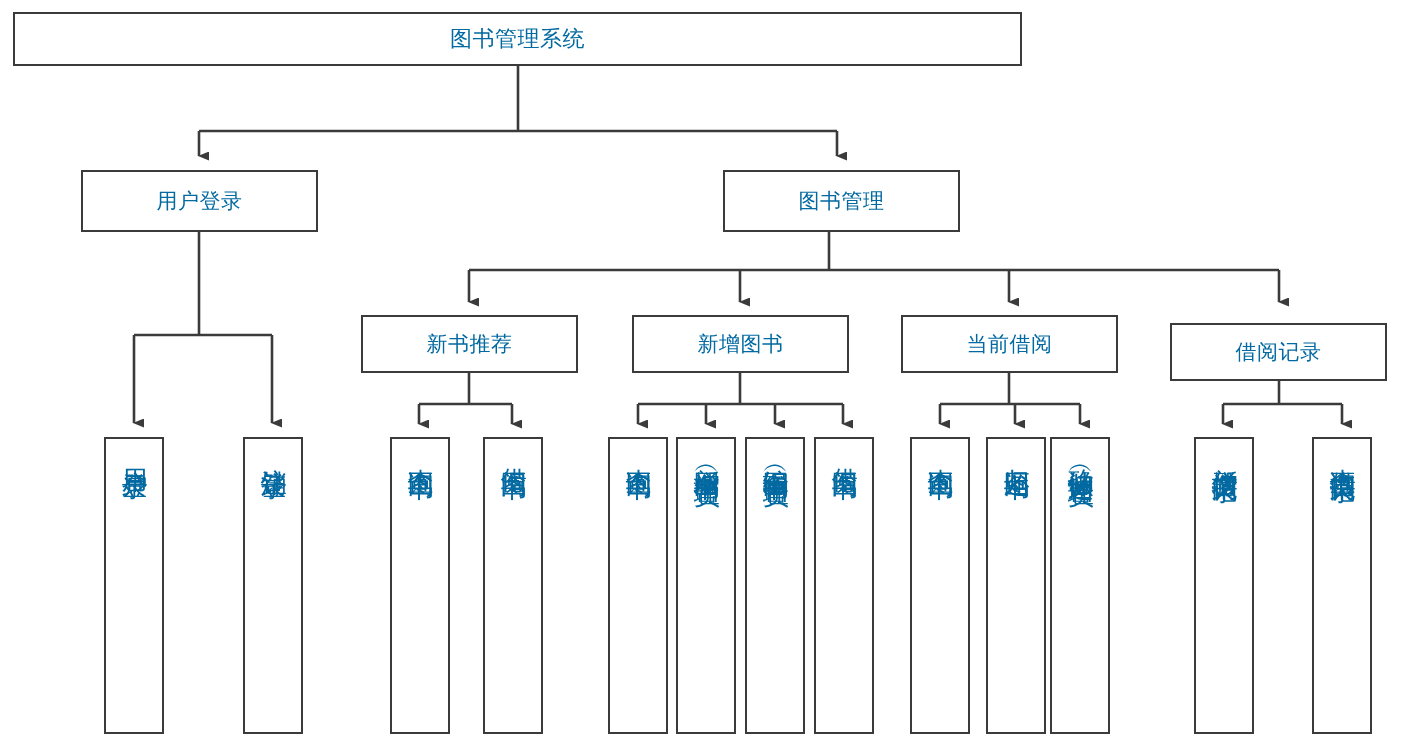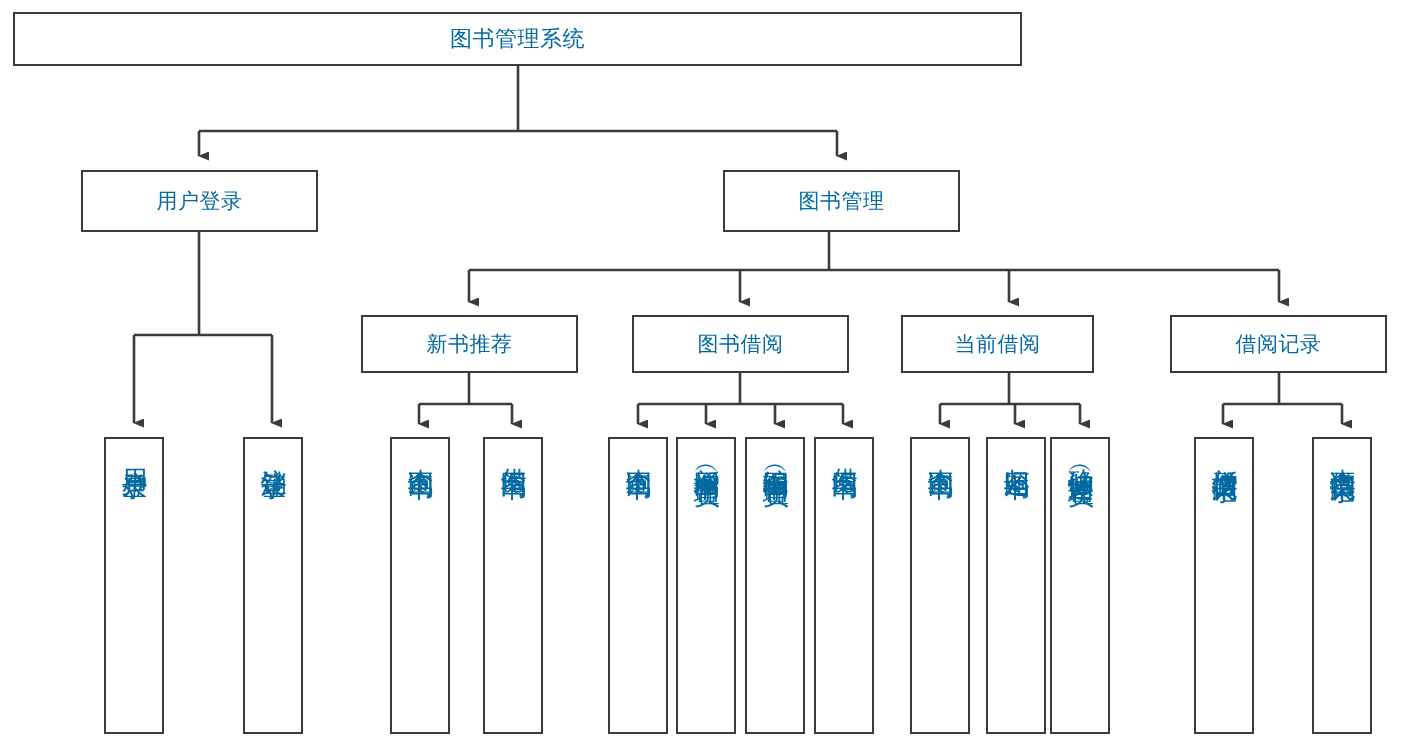--- a/index.html
+++ b/index.html
@@ -136,28 +136,28 @@
 
   <div class="node horiz" style="left:711px;top:170px;width:237px;height:62px;margin-left:12px;">
     <span class="label">图书管理</span>
   </div>
 
   <div class="node horiz" style="left:361px;top:315px;width:217px;height:58px;">
     <span class="label">新书推荐</span>
   </div>
 
   <div class="node horiz" style="left:632px;top:315px;width:217px;height:58px;">
-    <span class="label">图书借阅</span>
-  </div>
-
-  <div class="node horiz" style="left:901px;top:315px;width:193px;height:58px;">
+    <span class="label">新增图书</span>
+  </div>
+
+  <div class="node horiz" style="left:901px;top:315px;width:217px;height:58px;">
     <span class="label">当前借阅</span>
   </div>
 
-  <div class="node horiz" style="left:1170px;top:315px;width:217px;height:58px;">
+  <div class="node horiz" style="left:1170px;top:323px;width:217px;height:58px;">
     <span class="label">借阅记录</span>
   </div>
 
   <div class="node vert" style="left:104px;top:437px;width:60px;height:297px;">
     <span class="label">用户登录</span>
   </div>
 
   <div class="node vert" style="left:243px;top:437px;width:60px;height:297px;">
     <span class="label">注销登录</span>
   </div>

